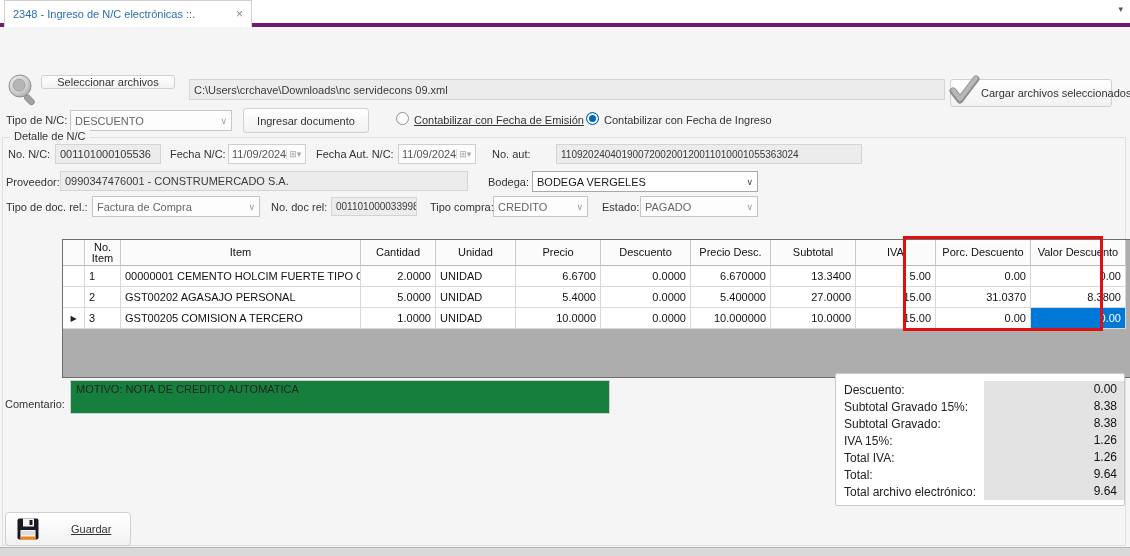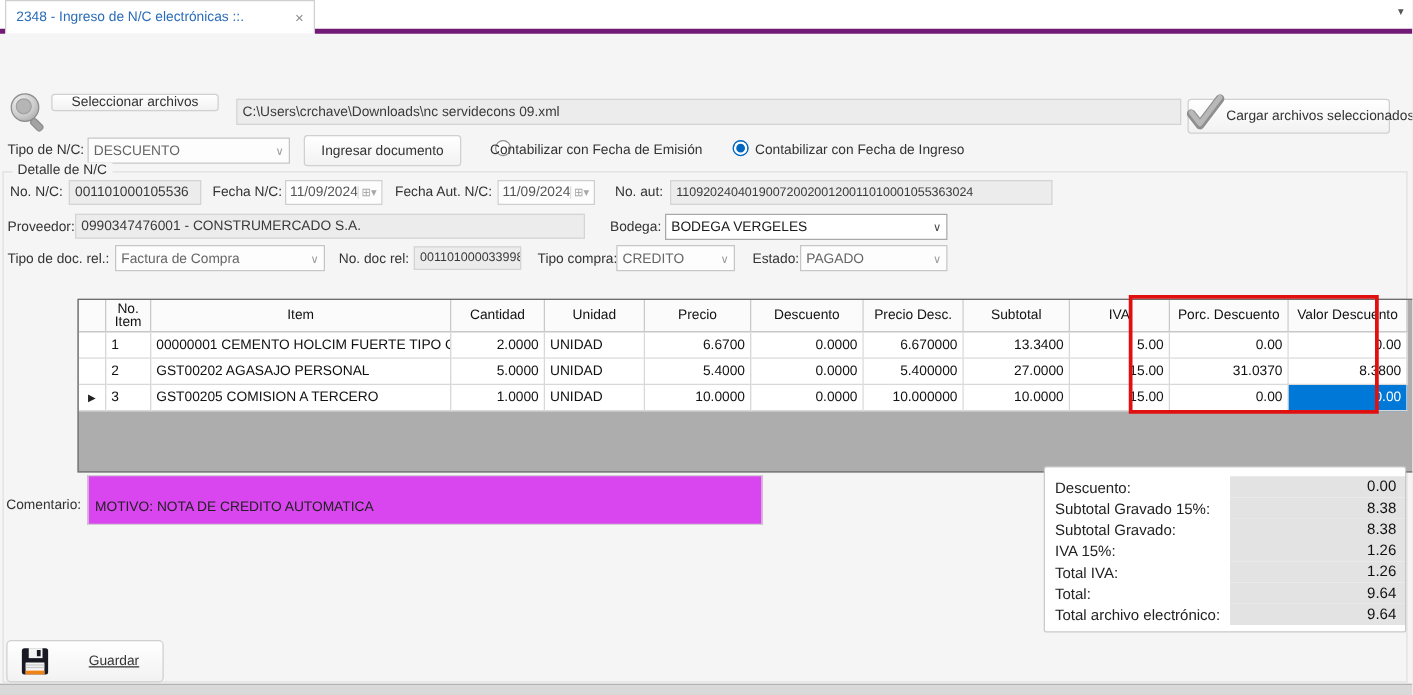--- a/index.html
+++ b/index.html
@@ -57,21 +57,21 @@
                     border:3px solid #e01010; z-index:6; pointer-events:none; }
   
   .totals-panel { position:absolute; left:835px; top:373px; width:290px; height:133px;
                   background:#fff; border:1px solid #c9c9c9; border-radius:2px; padding-top:7px;
                   font-size:12px; }
   .totals-row { display:flex; height:17px; align-items:center; }
   .totals-label { width:148px; padding-left:8px; color:#222; white-space:nowrap; }
   .totals-value { flex:1; background:#e3e3e3; text-align:right; padding-right:7px; color:#111; height:17px; line-height:17px; }
   
   .comment-box { position:absolute; left:70px; top:380px; width:540px; height:34px;
-                 background:#d946ef; border:1px solid #cfcfcf; padding:19px 5px; font-size:11px;
+                 background:#15803d; border:1px solid #cfcfcf; padding:2px 5px; font-size:11px;
                  color:#222; resize:none; outline:none; font-family:"Liberation Sans", sans-serif; }
   
   .statusbar { position:absolute; left:0; top:547px; width:1130px; height:9px;
                background:#d9d9d9; border-top:1px solid #b3b3b3; }
 </style>
 </head>
 <body>
 
 <div id="app">
 
@@ -111,21 +111,21 @@
 
   <span class="lbl" style="left:6px;top:114px;">Tipo de N/C:</span>
   <div class="combo dim" style="left:70px;top:110px;width:162px;height:21px;">
     <span>DESCUENTO</span>
     <span class="chev">∨</span>
   </div>
   <div class="btn" style="left:243px;top:108px;width:126px;height:25px;">
     <span>Ingresar documento</span>
   </div>
   <span class="radio" style="left:396px;top:112px;"></span>
-  <span class="lbl" style="left:392px;top:114px;">Contabilizar con Fecha de Emisión</span>
+  <span class="lbl" style="left:414px;top:114px;text-decoration:underline;">Contabilizar con Fecha de Emisión</span>
   <span class="radio checked" style="left:586px;top:112px;"></span>
   <span class="lbl" style="left:604px;top:114px;">Contabilizar con Fecha de Ingreso</span>
 
   <div class="groupbox"></div>
   <span class="group-label">Detalle de N/C</span>
 
   <span class="lbl" style="left:8px;top:148px;">No. N/C:</span>
   <div class="ibox" style="left:55px;top:144px;width:106px;height:20px;">
     <span>001101000105536</span>
   </div>
@@ -133,21 +133,21 @@
   <div class="datebox" style="left:228px;top:144px;width:78px;height:20px;">
     <span>11/09/2024</span>
     <span class="dicon">⊞▾</span>
   </div>
   <span class="lbl" style="left:316px;top:148px;">Fecha Aut. N/C:</span>
   <div class="datebox" style="left:398px;top:144px;width:78px;height:20px;">
     <span>11/09/2024</span>
     <span class="dicon">⊞▾</span>
   </div>
   <span class="lbl" style="left:492px;top:148px;">No. aut:</span>
-  <div class="ibox" style="left:536px;top:144px;width:306px;height:20px;font-size:10px;">
+  <div class="ibox" style="left:556px;top:144px;width:306px;height:20px;font-size:10px;">
     <span>1109202404019007200200120011010001055363024</span>
   </div>
 
   <span class="lbl" style="left:6px;top:176px;">Proveedor:</span>
   <div class="ibox" style="left:60px;top:171px;width:408px;height:20px;">
     <span>0990347476001 - CONSTRUMERCADO S.A.</span>
   </div>
   <span class="lbl" style="left:488px;top:176px;">Bodega:</span>
   <div class="combo enabled" style="left:532px;top:171px;width:226px;height:21px;">
     <span>BODEGA VERGELES</span>

